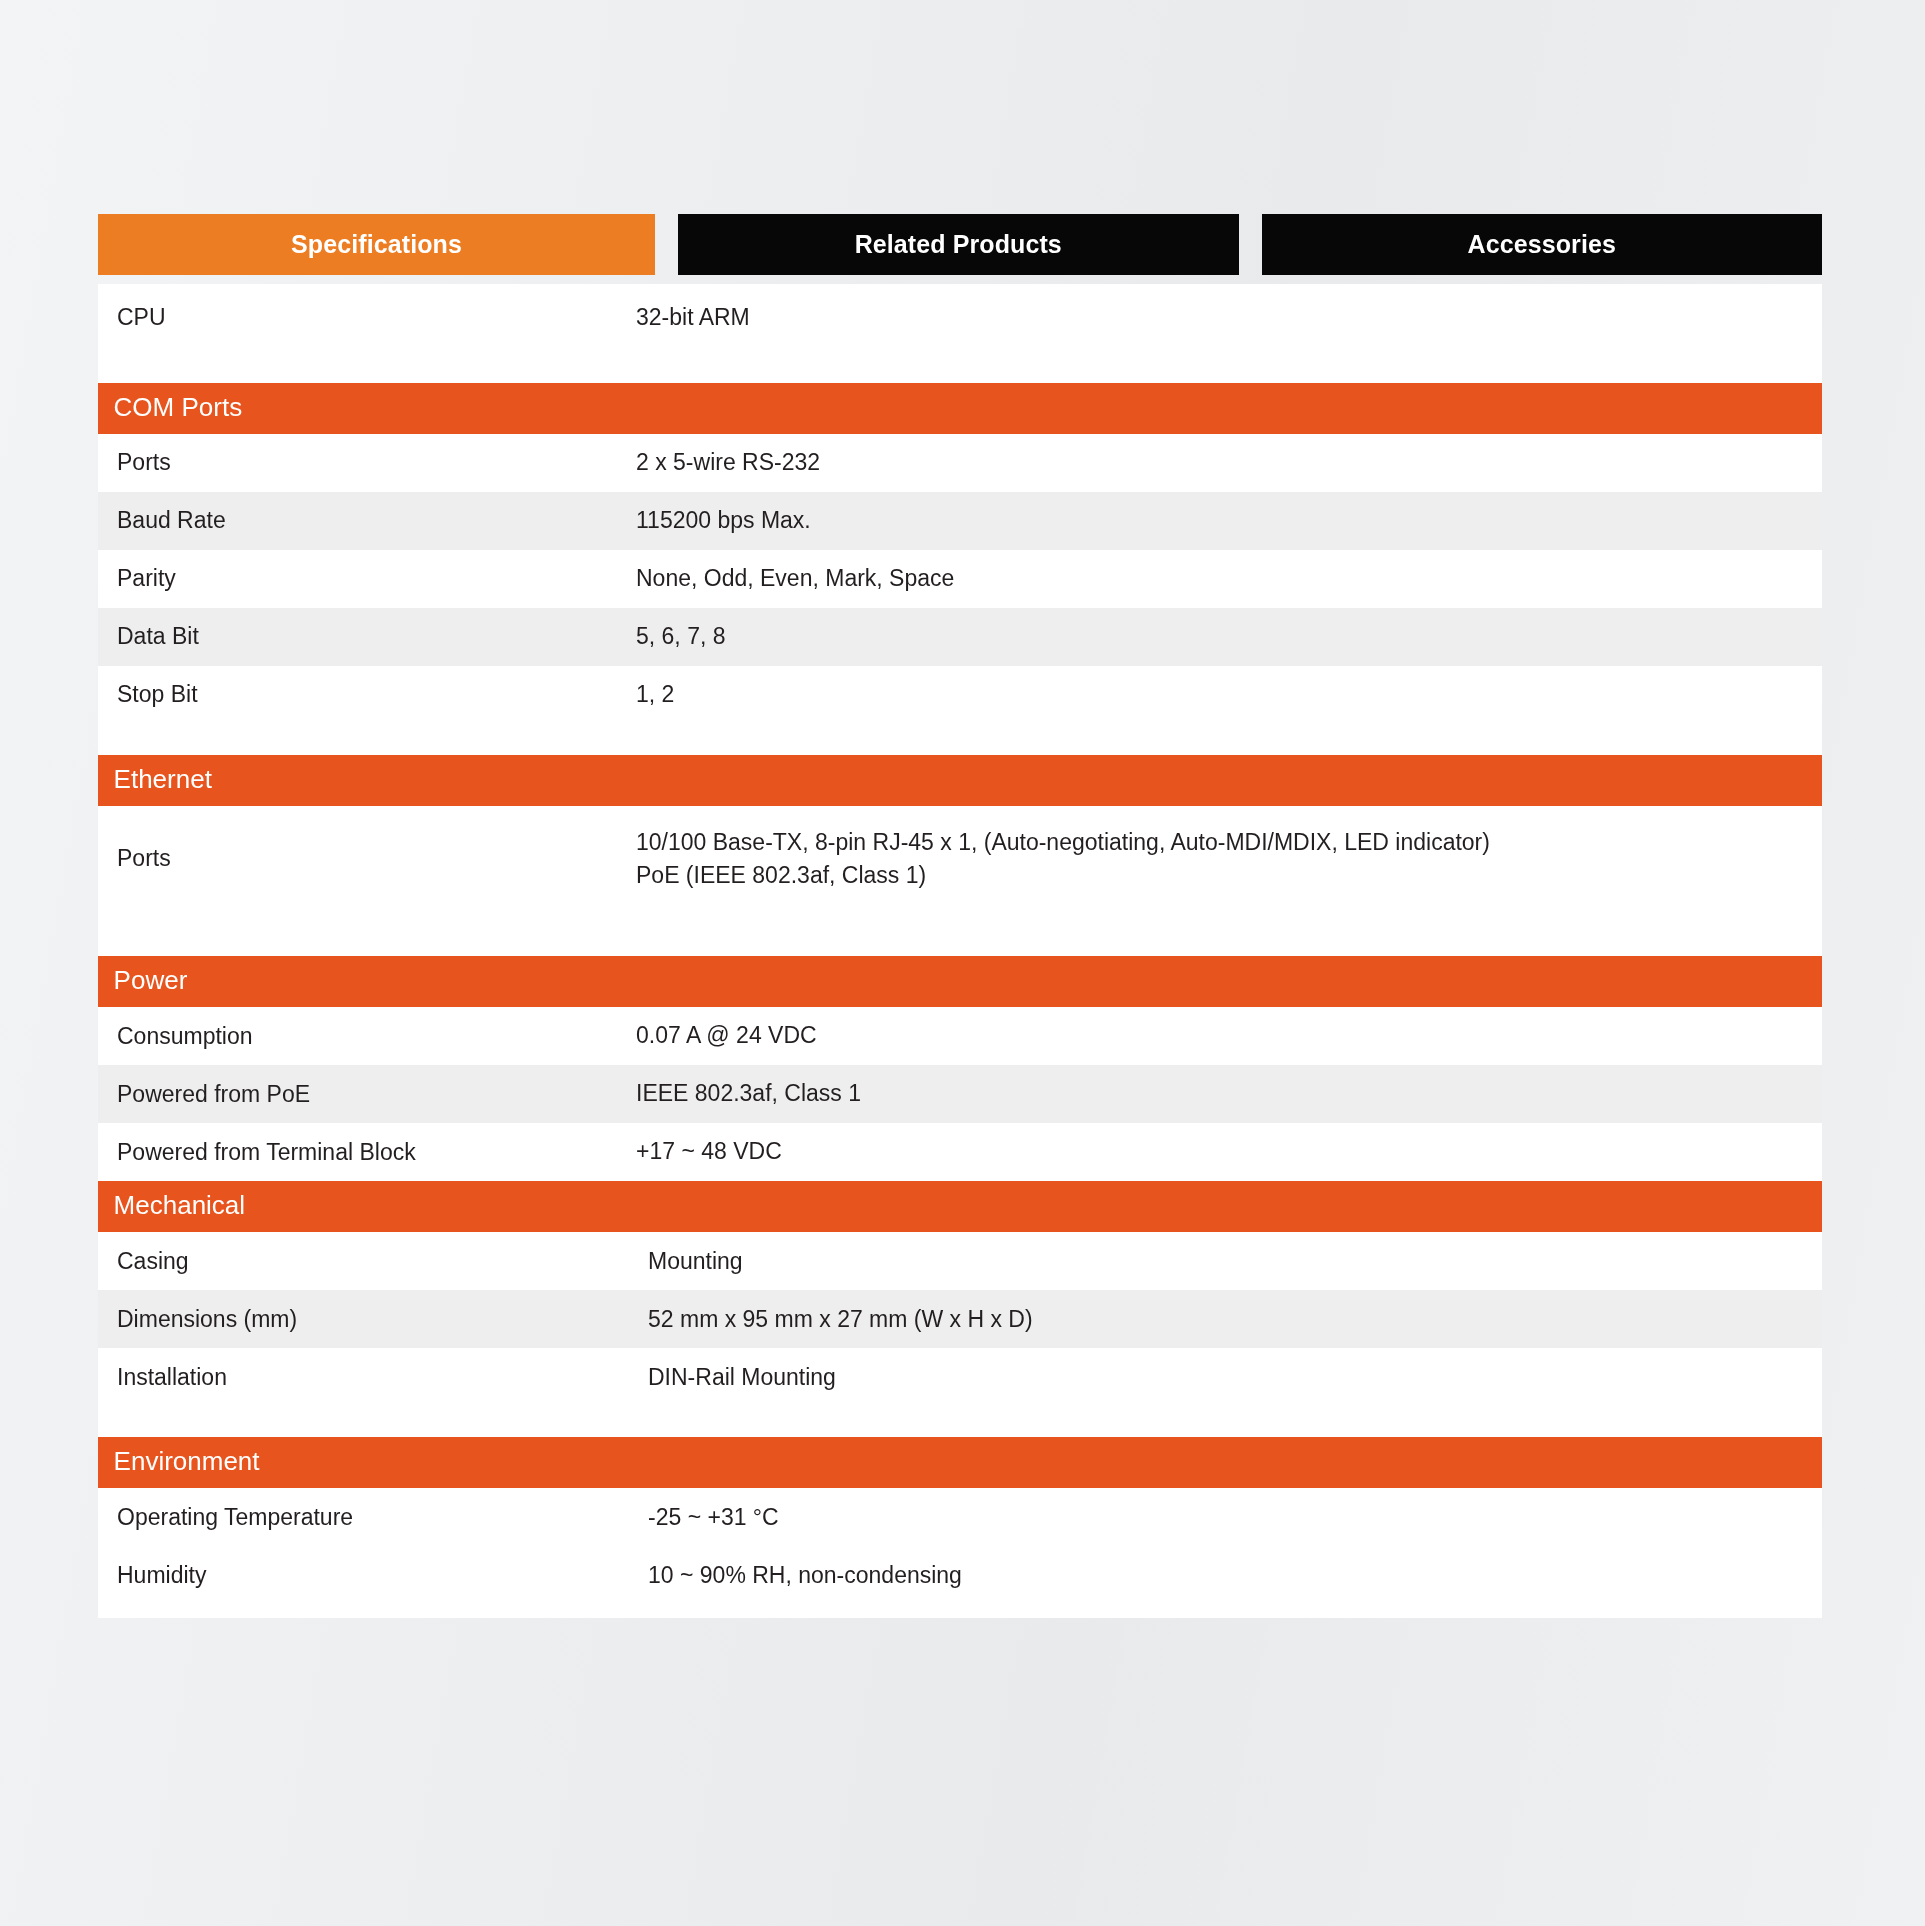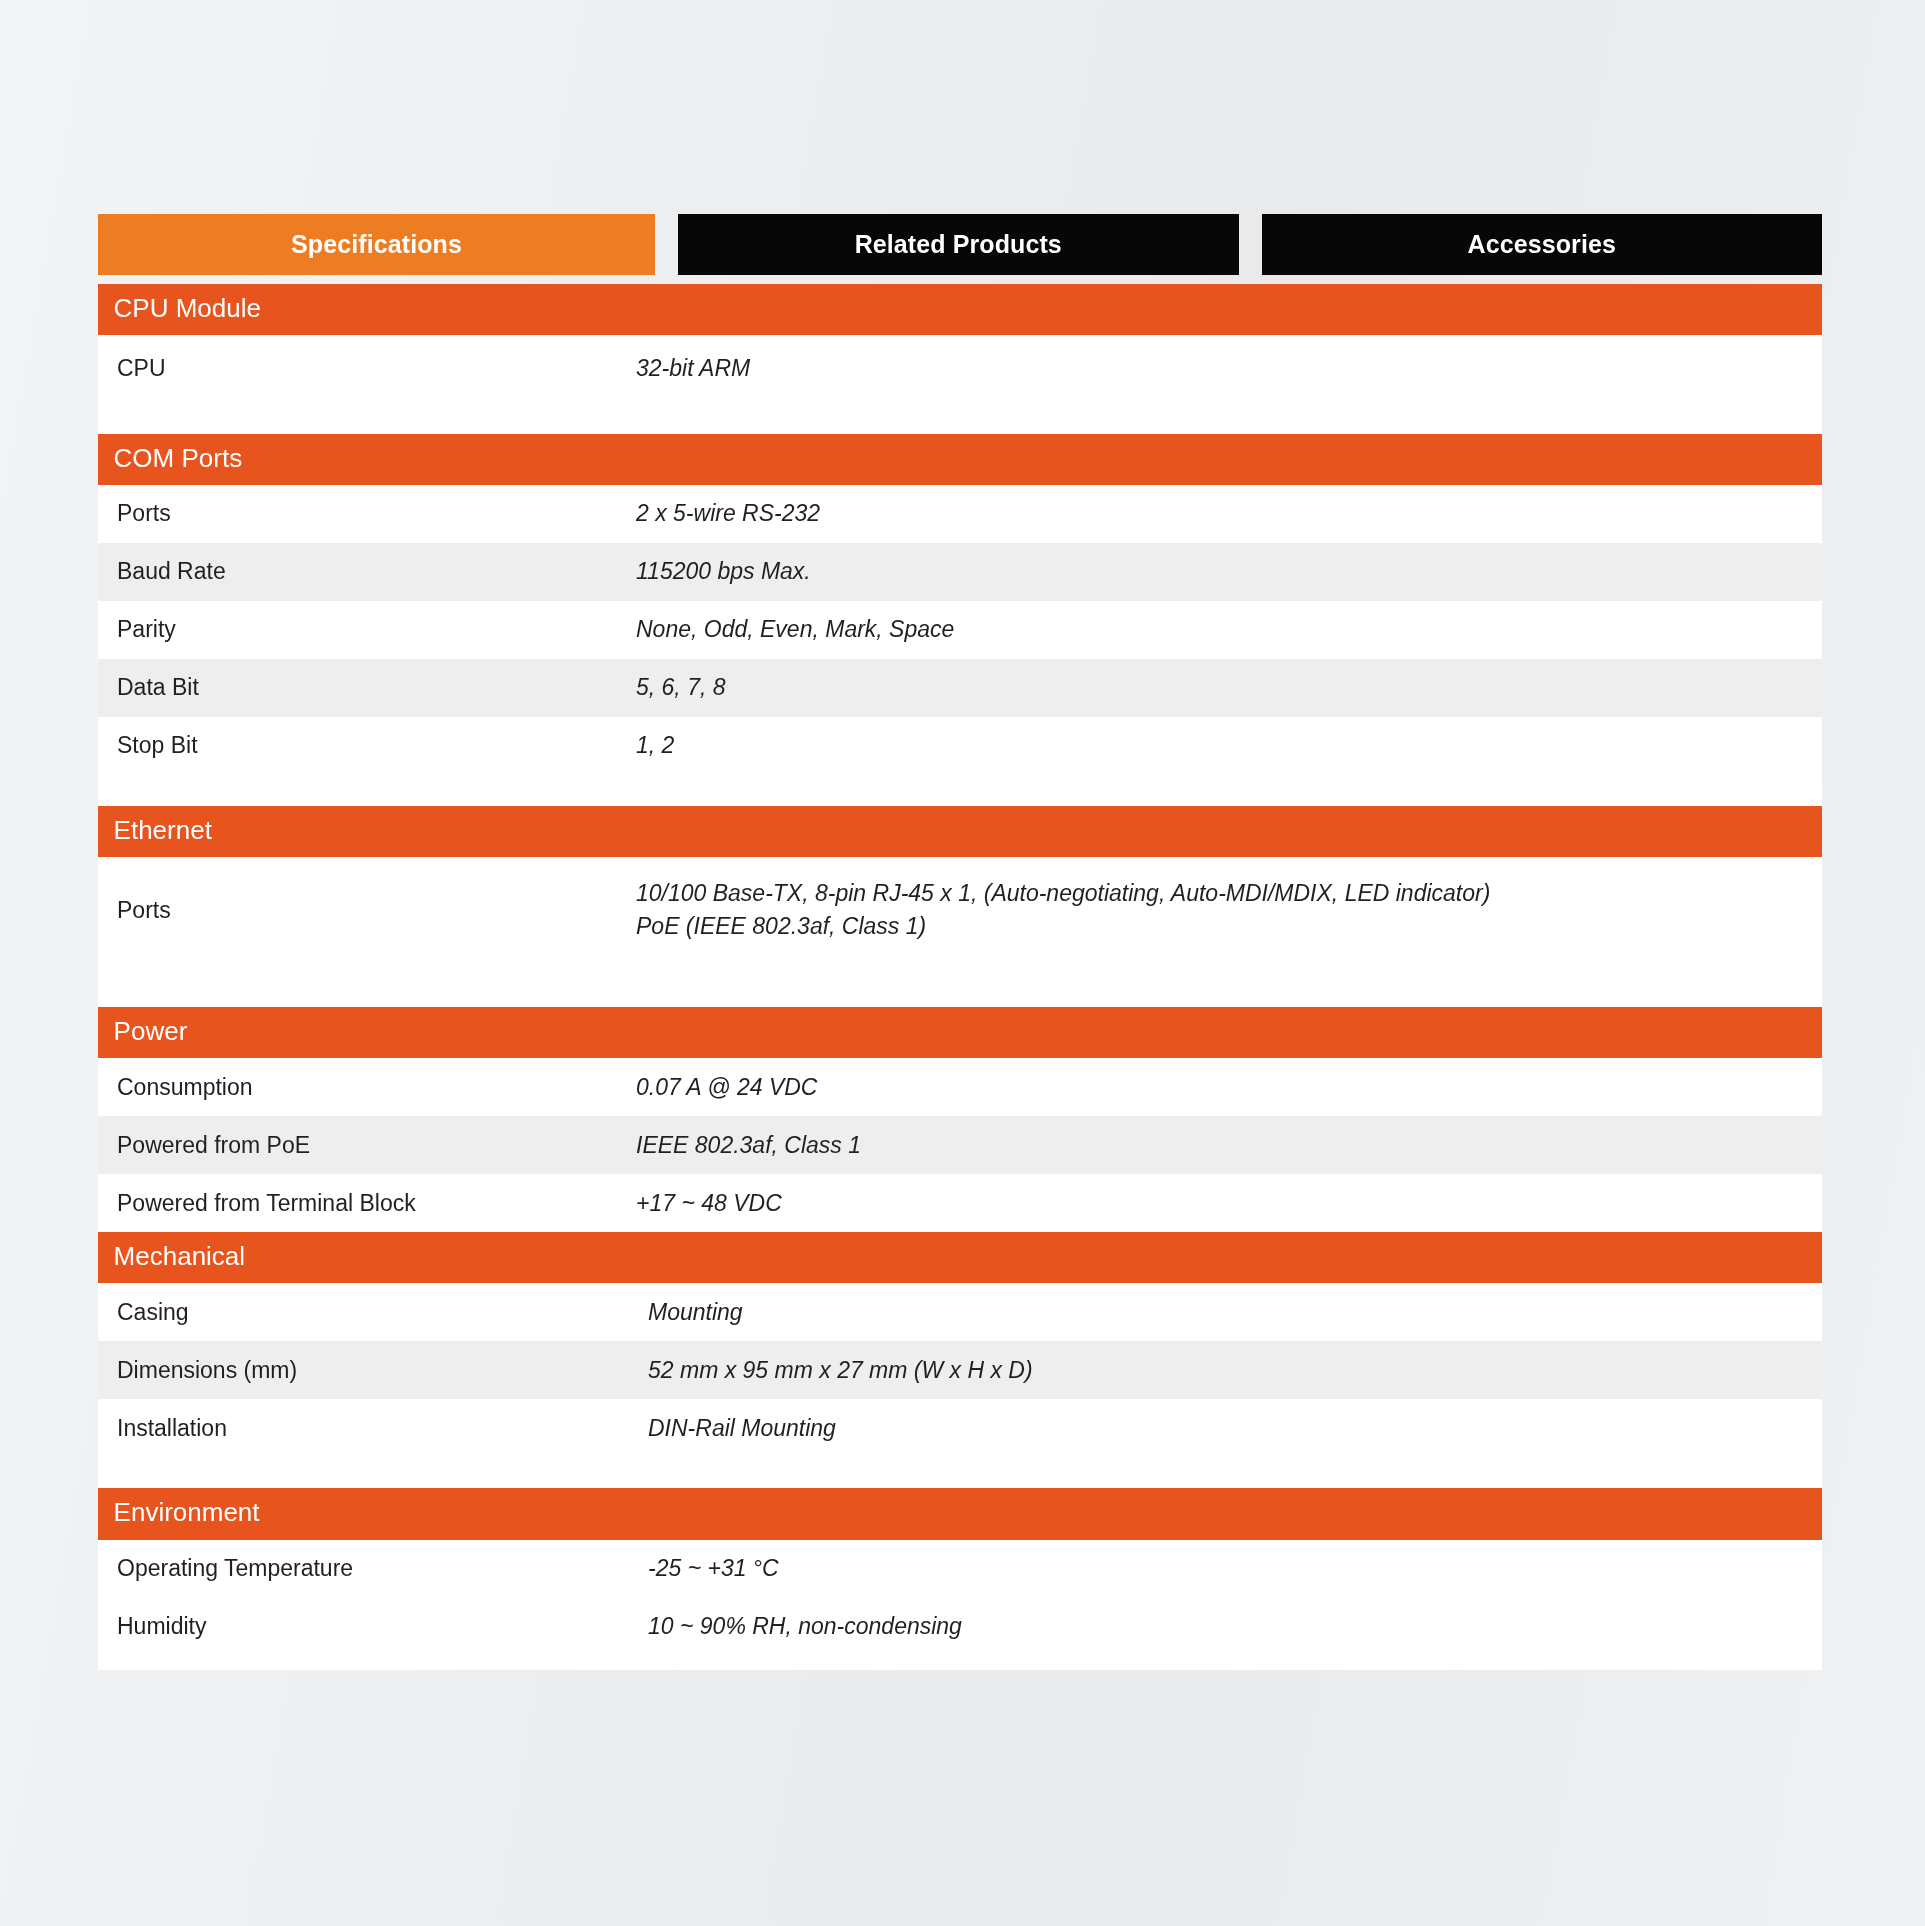--- a/index.html
+++ b/index.html
@@ -110,21 +110,20 @@
     line-height: 1.35;
   }
   .row-value {
     flex: 1 1 auto;
     font-size: 23px;
     color: #231f20;
     line-height: 1.45;
     white-space: pre-line;
     padding-right: 14px;
     box-sizing: border-box;
-    font-style: italic;
   }
 
   
   .section.offset-value .row-label { flex: 0 0 550px; }
 
   
   .spec-row.tall { min-height: 106px; }
   .spec-row.med  { min-height: 68px; }
 
   
@@ -147,21 +146,20 @@
       <span>Related Products</span>
     </div>
     <div class="tab inactive">
       <span>Accessories</span>
     </div>
   </div>
 
   <div class="spec-body">
 
     <div class="section">
-      <div class="section-header">CPU Module</div>
       <div class="rows">
         <div class="spec-row plain med">
           <div class="row-label">CPU</div>
           <div class="row-value">32-bit ARM</div>
         </div>
         <div class="section-pad"></div>
       </div>
     </div>
 
     <div class="section">

